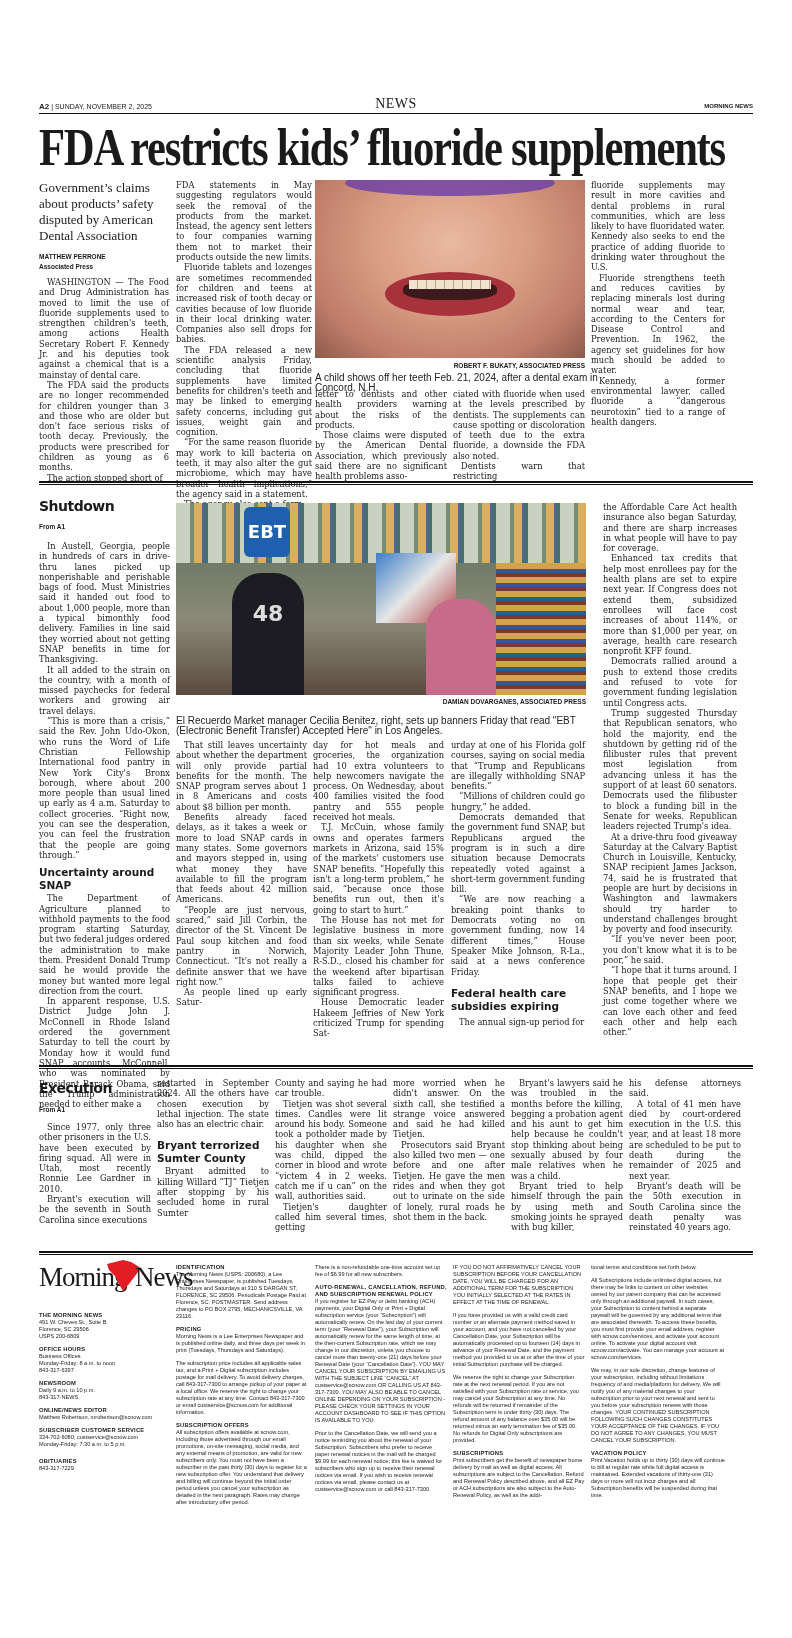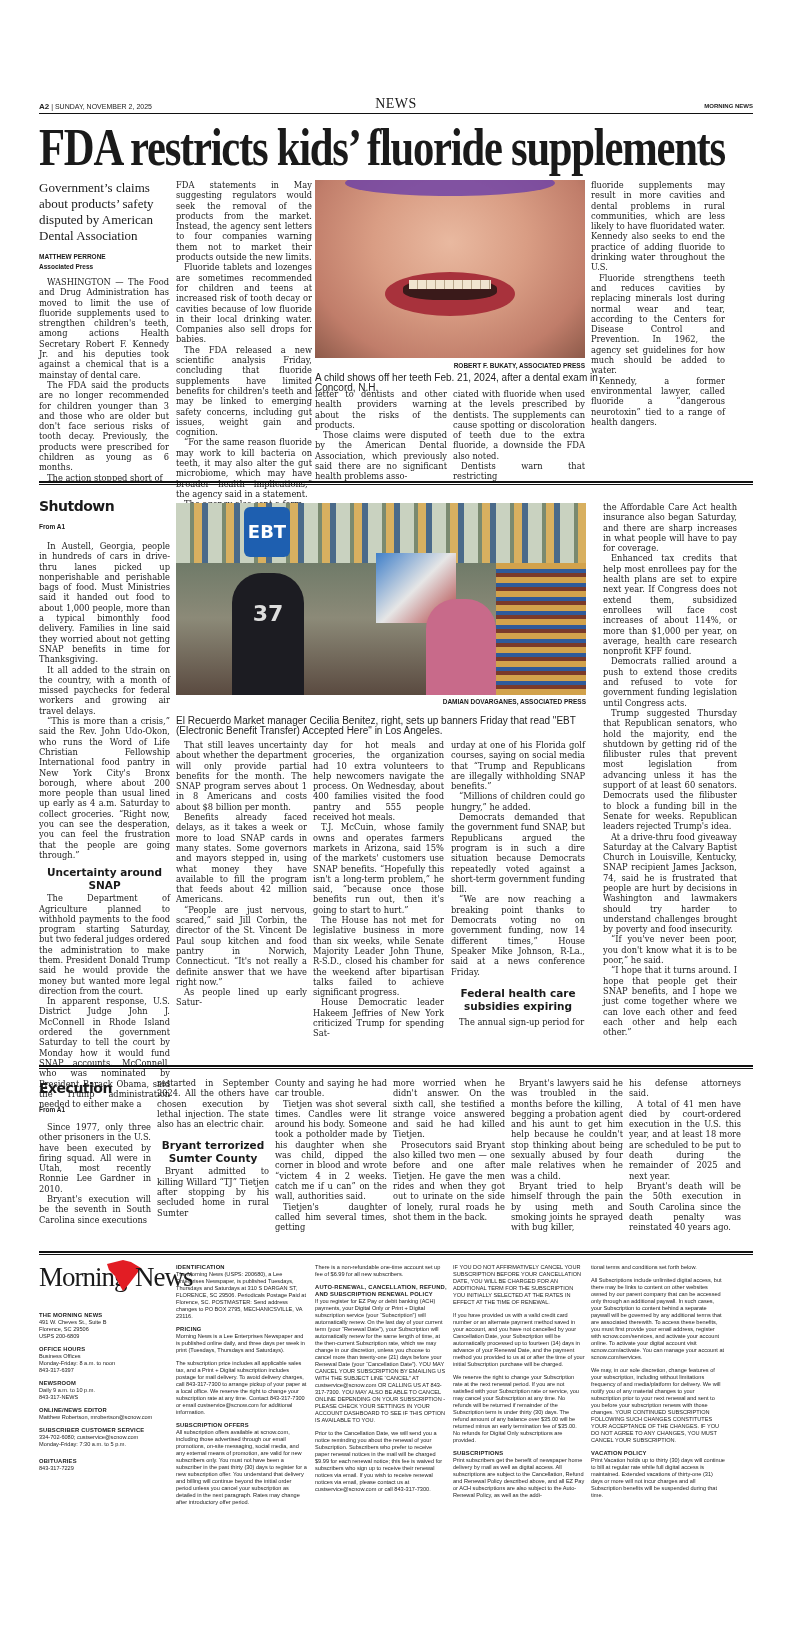--- a/index.html
+++ b/index.html
@@ -16,21 +16,21 @@
 .col p{text-indent:8px}
 .deck{position:absolute;left:0;top:180px;width:130px;font-family:"Liberation Serif",serif;font-size:13px;line-height:16px}
 .byline{font-family:"Liberation Sans",sans-serif;font-size:6.5px;font-weight:bold;line-height:10px}
 .photo{position:absolute;overflow:hidden}
 .credit{position:absolute;font-family:"Liberation Sans",sans-serif;font-size:6.5px;font-weight:bold;text-align:right}
 .caption{position:absolute;font-family:"Liberation Sans",sans-serif;font-size:10px;line-height:10px;color:#222}
 .rule{position:absolute;left:0;width:714px;border-top:2.5px solid #111;}
 .rule:after{content:"";position:absolute;left:0;right:0;top:1px;border-top:.8px solid #111}
 .sect-title{position:absolute;font-family:"DejaVu Sans",sans-serif;font-weight:bold;font-size:14px;letter-spacing:-.5px}
 .from{position:absolute;font-family:"Liberation Sans",sans-serif;font-size:6.5px;font-weight:bold}
-.subhead{font-family:"DejaVu Sans",sans-serif;font-weight:bold;font-size:10.5px;line-height:13px;text-indent:0 !important;margin:6px 0 1px;text-align:center}
+.subhead{font-family:"DejaVu Sans",sans-serif;font-weight:bold;font-size:10.5px;line-height:13px;text-indent:0 !important;margin:6px 0 1px;text-align:left}
 .fine{position:absolute;font-family:"Liberation Sans",sans-serif;font-size:5.6px;line-height:7px;color:#222;text-align:left}
 .fine h4{font-size:5.8px;font-weight:bold;margin-top:6px;letter-spacing:.2px}
 .fine p{margin-bottom:6px}
 .logo{position:absolute;left:0;top:1262px;width:130px;height:30px}
 </style>
 </head>
 <body>
 
 <div class="page">
 
@@ -97,21 +97,21 @@
     <p>“This is more than a crisis,” said the Rev. John Udo-Okon, who runs the Word of Life Christian Fellowship International food pantry in New York City's Bronx borough, where about 200 more people than usual lined up early as 4 a.m. Saturday to collect groceries. “Right now, you can see the desperation, you can feel the frustration that the people are going through.”</p>
     <div class="subhead">Uncertainty around SNAP</div>
     <p>The Department of Agriculture planned to withhold payments to the food program starting Saturday, but two federal judges ordered the administration to make them. President Donald Trump said he would provide the money but wanted more legal direction from the court.</p>
     <p>In apparent response, U.S. District Judge John J. McConnell in Rhode Island ordered the government Saturday to tell the court by Monday how it would fund SNAP accounts. McConnell, who was nominated by President Barack Obama, said the Trump administration needed to either make a</p>
   </div>
 
   <div class="photo" style="left:137px;top:503px;width:410px;height:192px;background:linear-gradient(180deg,#4a5d4a 0%,#6e7a68 30%,#8c8a78 60%,#5a4a40 100%)">
     <div style="position:absolute;left:0;top:0;width:410px;height:60px;background:repeating-linear-gradient(90deg,#c9d2c0 0 14px,#7a8a70 14px 18px,#d8b060 18px 26px,#4a6a8a 26px 32px)"></div>
     <div style="position:absolute;left:68px;top:4px;width:46px;height:50px;background:#1e5fb0;border-radius:6px;color:#fff;font-family:'DejaVu Sans',sans-serif;font-weight:bold;font-size:18px;text-align:center;line-height:50px">EBT</div>
     <div style="position:absolute;left:200px;top:50px;width:80px;height:70px;background:linear-gradient(135deg,#3f7fc9,#e6e6e6 50%,#b03c3c)"></div>
-    <div style="position:absolute;left:56px;top:70px;width:72px;height:122px;background:#1c1c22;border-radius:30px 30px 0 0;color:#ddd;font-family:'DejaVu Sans',sans-serif;font-weight:bold;font-size:22px;text-align:center;padding-top:28px">37</div>
+    <div style="position:absolute;left:56px;top:70px;width:72px;height:122px;background:#1c1c22;border-radius:30px 30px 0 0;color:#ddd;font-family:'DejaVu Sans',sans-serif;font-weight:bold;font-size:22px;text-align:center;padding-top:28px">48</div>
     <div style="position:absolute;left:250px;top:96px;width:70px;height:96px;background:#c86a8a;border-radius:30px 30px 0 0"></div>
     <div style="position:absolute;left:320px;top:60px;width:90px;height:132px;background:repeating-linear-gradient(0deg,#d2a24c 0 6px,#7a3a2a 6px 10px,#2f5a9a 10px 14px)"></div>
   </div>
   <div class="credit" style="left:137px;top:698px;width:410px">DAMIAN DOVARGANES, ASSOCIATED PRESS</div>
   <div class="caption" style="left:137px;top:716px;width:420px">El Recuerdo Market manager Cecilia Benitez, right, sets up banners Friday that read "EBT (Electronic Benefit Transfer) Accepted Here" in Los Angeles.</div>
 
   <div class="col" style="left:137px;top:740px;width:131px">
     <p>That still leaves uncertainty about whether the department will only provide partial benefits for the month. The SNAP program serves about 1 in 8 Americans and costs about $8 billion per month.</p>
     <p>Benefits already faced delays, as it takes a week or more to load SNAP cards in many states. Some governors and mayors stepped in, using what money they have available to fill the program that feeds about 42 million Americans.</p>
     <p>“People are just nervous, scared,” said Jill Corbin, the director of the St. Vincent De Paul soup kitchen and food pantry in Norwich, Connecticut. “It's not really a definite answer that we have right now.”</p>

